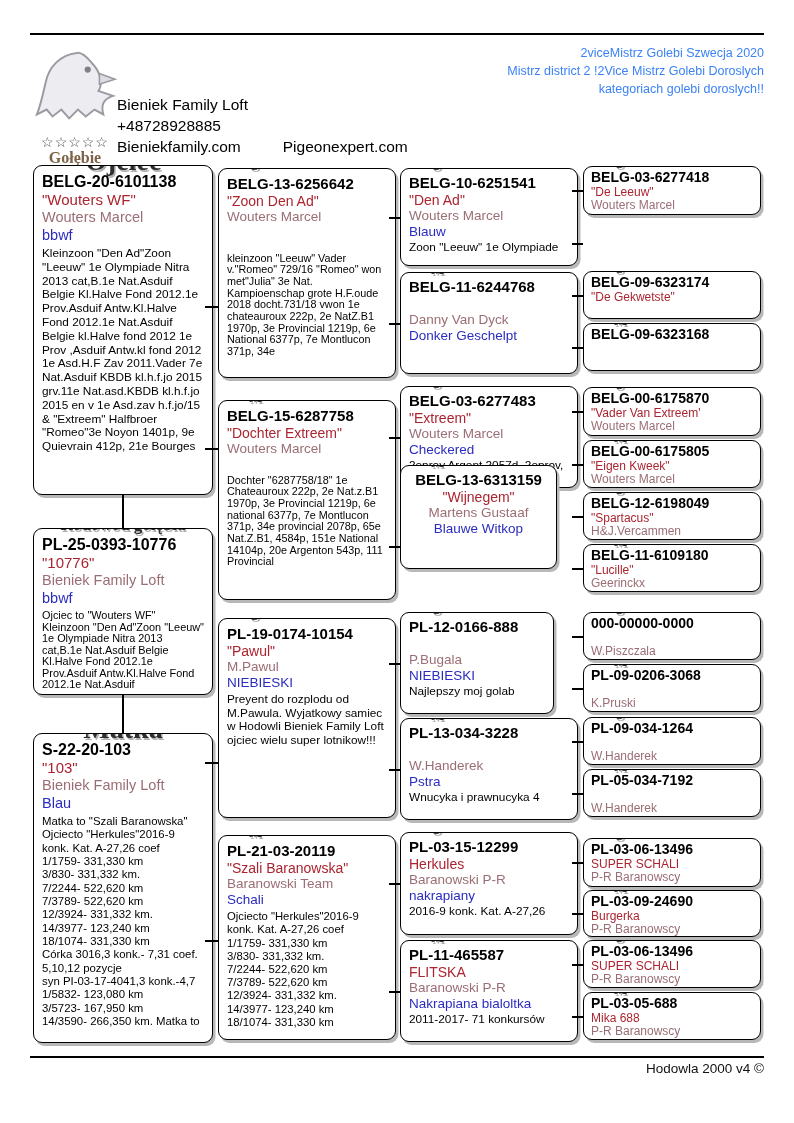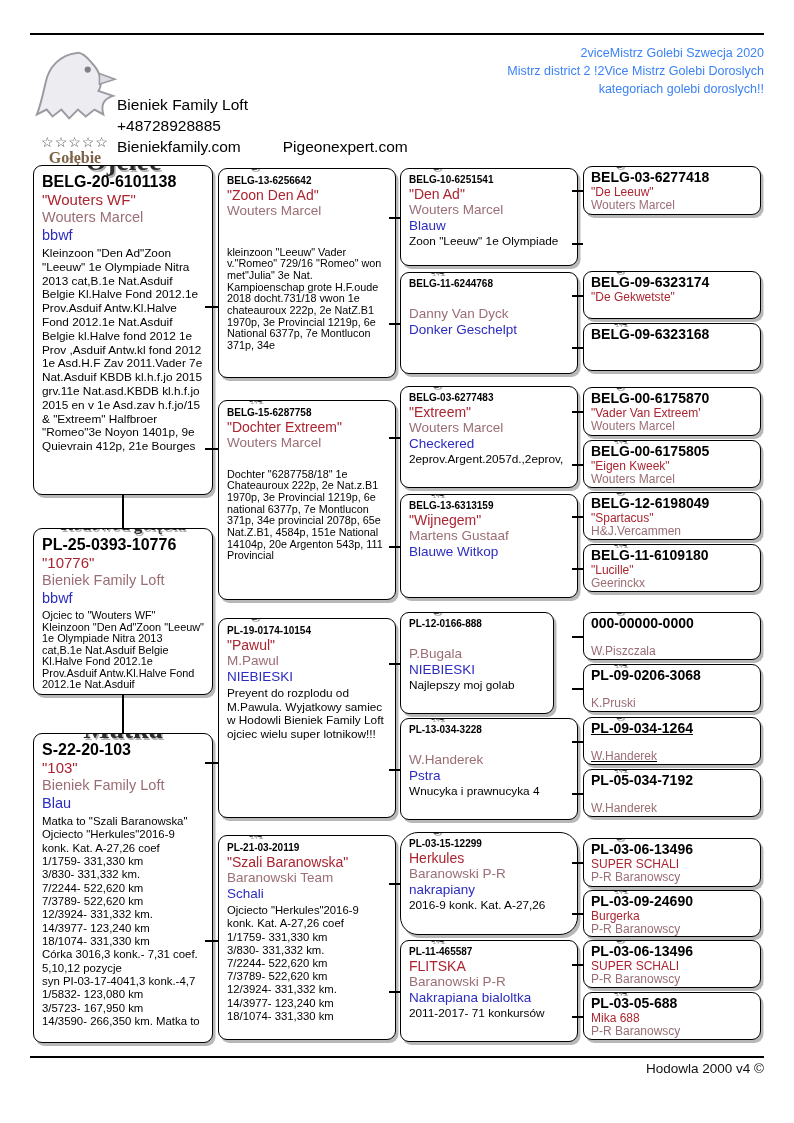--- a/index.html
+++ b/index.html
@@ -24,21 +24,21 @@
 
   
   .pbox{position:absolute;background:#fff;border:1.6px solid #000;border-radius:9px;
         box-shadow:2.5px 3px 0 0 #b8b8b8;box-sizing:border-box;padding:6px 8px 3px 8px;overflow:hidden;}
   .blabel{position:absolute;background:#fff;padding:0 6px;font-family:"Liberation Serif",serif;
         font-weight:bold;color:#2e2e2e;text-shadow:1.5px 1.5px 0 #b0b0b0;white-space:nowrap;line-height:1;}
   .lbl-xl{left:50%;transform:translateX(-50%);top:-19px;font-size:28px;}
   .lbl-l{left:50%;transform:translateX(-50%);top:-13px;font-size:17px;}
   .om{left:24px;top:-10px;font-size:14px;}
 
-  .ring{font-weight:bold;font-size:10px;line-height:1.2;color:#000;white-space:nowrap;}
+  .ring{font-weight:bold;font-size:15px;line-height:1.2;color:#000;white-space:nowrap;}
   .pname{font-size:14px;line-height:1.15;color:#ab2430;}
   .breeder{font-size:13.5px;line-height:1.15;color:#9b6e75;}
   .pcolor{font-size:13.5px;line-height:1.15;color:#2b2bc0;}
   .pdesc{font-size:11.8px;line-height:1.15;color:#000;margin-top:3px;white-space:pre-line;}
 
   .c1 .ring{font-size:16px;}
   .c1 .pname{font-size:15px;line-height:1.2;}
   .c1 .breeder,.c1 .pcolor{font-size:14.5px;line-height:1.2;}
   .c1 .pdesc{line-height:1.17;}
   .tight .pdesc{font-size:10.9px;line-height:1.06;}
@@ -193,21 +193,21 @@
 
   <div class="pbox c3" style="left:400px;top:386px;width:178px;height:102px;">
     <span class="blabel om">O</span>
     <div class="ring">BELG-03-6277483</div>
     <div class="pname">"Extreem"</div>
     <div class="breeder">Wouters Marcel</div>
     <div class="pcolor">Checkered</div>
     <div class="pdesc">2eprov.Argent.2057d.,2eprov,</div>
   </div>
 
-  <div class="pbox c3" style="left:400px;top:494px;width:178px;height:104px;">
+  <div class="pbox c3" style="left:400px;top:465px;width:157px;height:104px;text-align:center;">
     <span class="blabel om">M</span>
     <div class="ring">BELG-13-6313159</div>
     <div class="pname">"Wijnegem"</div>
     <div class="breeder">Martens Gustaaf</div>
     <div class="pcolor">Blauwe Witkop</div>
     <div class="pdesc"></div>
   </div>
 
   <div class="pbox c3" style="left:400px;top:612px;width:154px;height:102px;">
     <span class="blabel om">O</span>
@@ -220,21 +220,21 @@
 
   <div class="pbox c3" style="left:400px;top:718px;width:178px;height:102px;">
     <span class="blabel om">M</span>
     <div class="ring">PL-13-034-3228</div>
     <div class="pname"></div>
     <div class="breeder">W.Handerek</div>
     <div class="pcolor">Pstra</div>
     <div class="pdesc">Wnucyka i prawnucyka 4</div>
   </div>
 
-  <div class="pbox c3" style="left:400px;top:832px;width:178px;height:103px;border-radius:18px;">
+  <div class="pbox c3" style="left:400px;top:832px;width:178px;height:103px;">
     <span class="blabel om">O</span>
     <div class="ring">PL-03-15-12299</div>
     <div class="pname">Herkules</div>
     <div class="breeder">Baranowski P-R</div>
     <div class="pcolor">nakrapiany</div>
     <div class="pdesc">2016-9 konk. Kat. A-27,26</div>
   </div>
 
   <div class="pbox c3" style="left:400px;top:940px;width:178px;height:102px;">
     <span class="blabel om">M</span>
@@ -292,21 +292,21 @@
     <div class="ring">000-00000-0000</div>
     <div class="pname"></div>
     <div class="breeder">W.Piszczala</div>
   </div>
   <div class="pbox c4" style="left:583px;top:664px;width:178px;height:48px;">
     <span class="blabel om">M</span>
     <div class="ring">PL-09-0206-3068</div>
     <div class="pname"></div>
     <div class="breeder">K.Pruski</div>
   </div>
-  <div class="pbox c4" style="left:583px;top:717px;width:178px;height:48px;text-decoration:underline;">
+  <div class="pbox c4" style="left:583px;top:717px;width:178px;height:48px;">
     <span class="blabel om">O</span>
     <div class="ring">PL-09-034-1264</div>
     <div class="pname"></div>
     <div class="breeder">W.Handerek</div>
   </div>
   <div class="pbox c4" style="left:583px;top:769px;width:178px;height:48px;">
     <span class="blabel om">M</span>
     <div class="ring">PL-05-034-7192</div>
     <div class="pname"></div>
     <div class="breeder">W.Handerek</div>

